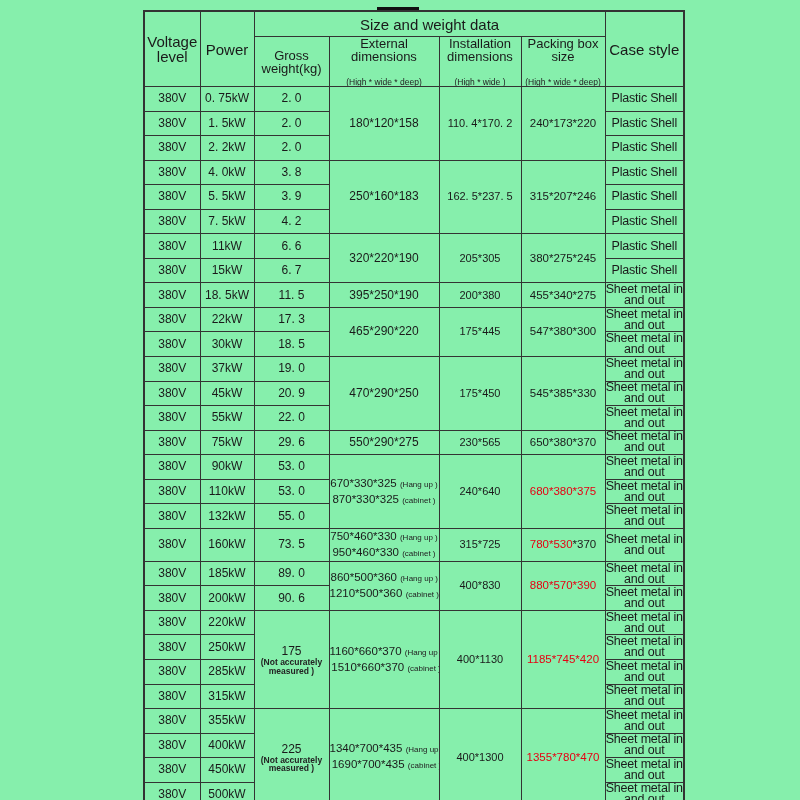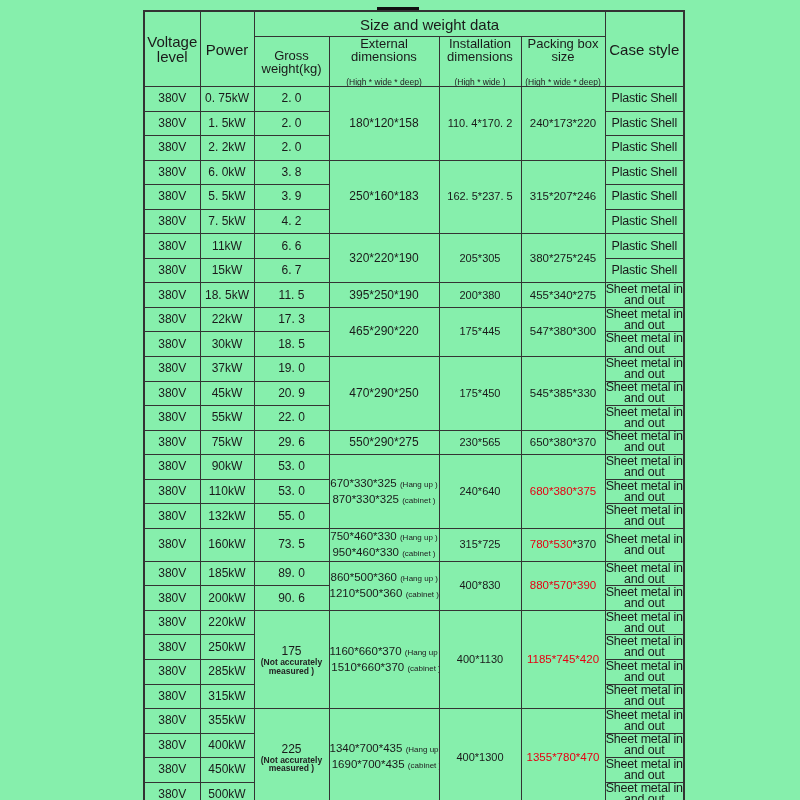--- a/index.html
+++ b/index.html
@@ -74,21 +74,21 @@
       </tr>
       <tr>
         <td>380V</td>
         <td>2. 2kW</td>
         <td>2. 0</td>
         <td class="case">Plastic Shell</td>
       </tr>
 
       <tr>
         <td>380V</td>
-        <td>6. 0kW</td>
+        <td>4. 0kW</td>
         <td>3. 8</td>
         <td rowspan="3">250*160*183</td>
         <td rowspan="3" class="inst">162. 5*237. 5</td>
         <td rowspan="3" class="pack">315*207*246</td>
         <td class="case">Plastic Shell</td>
       </tr>
       <tr>
         <td>380V</td>
         <td>5. 5kW</td>
         <td>3. 9</td>

